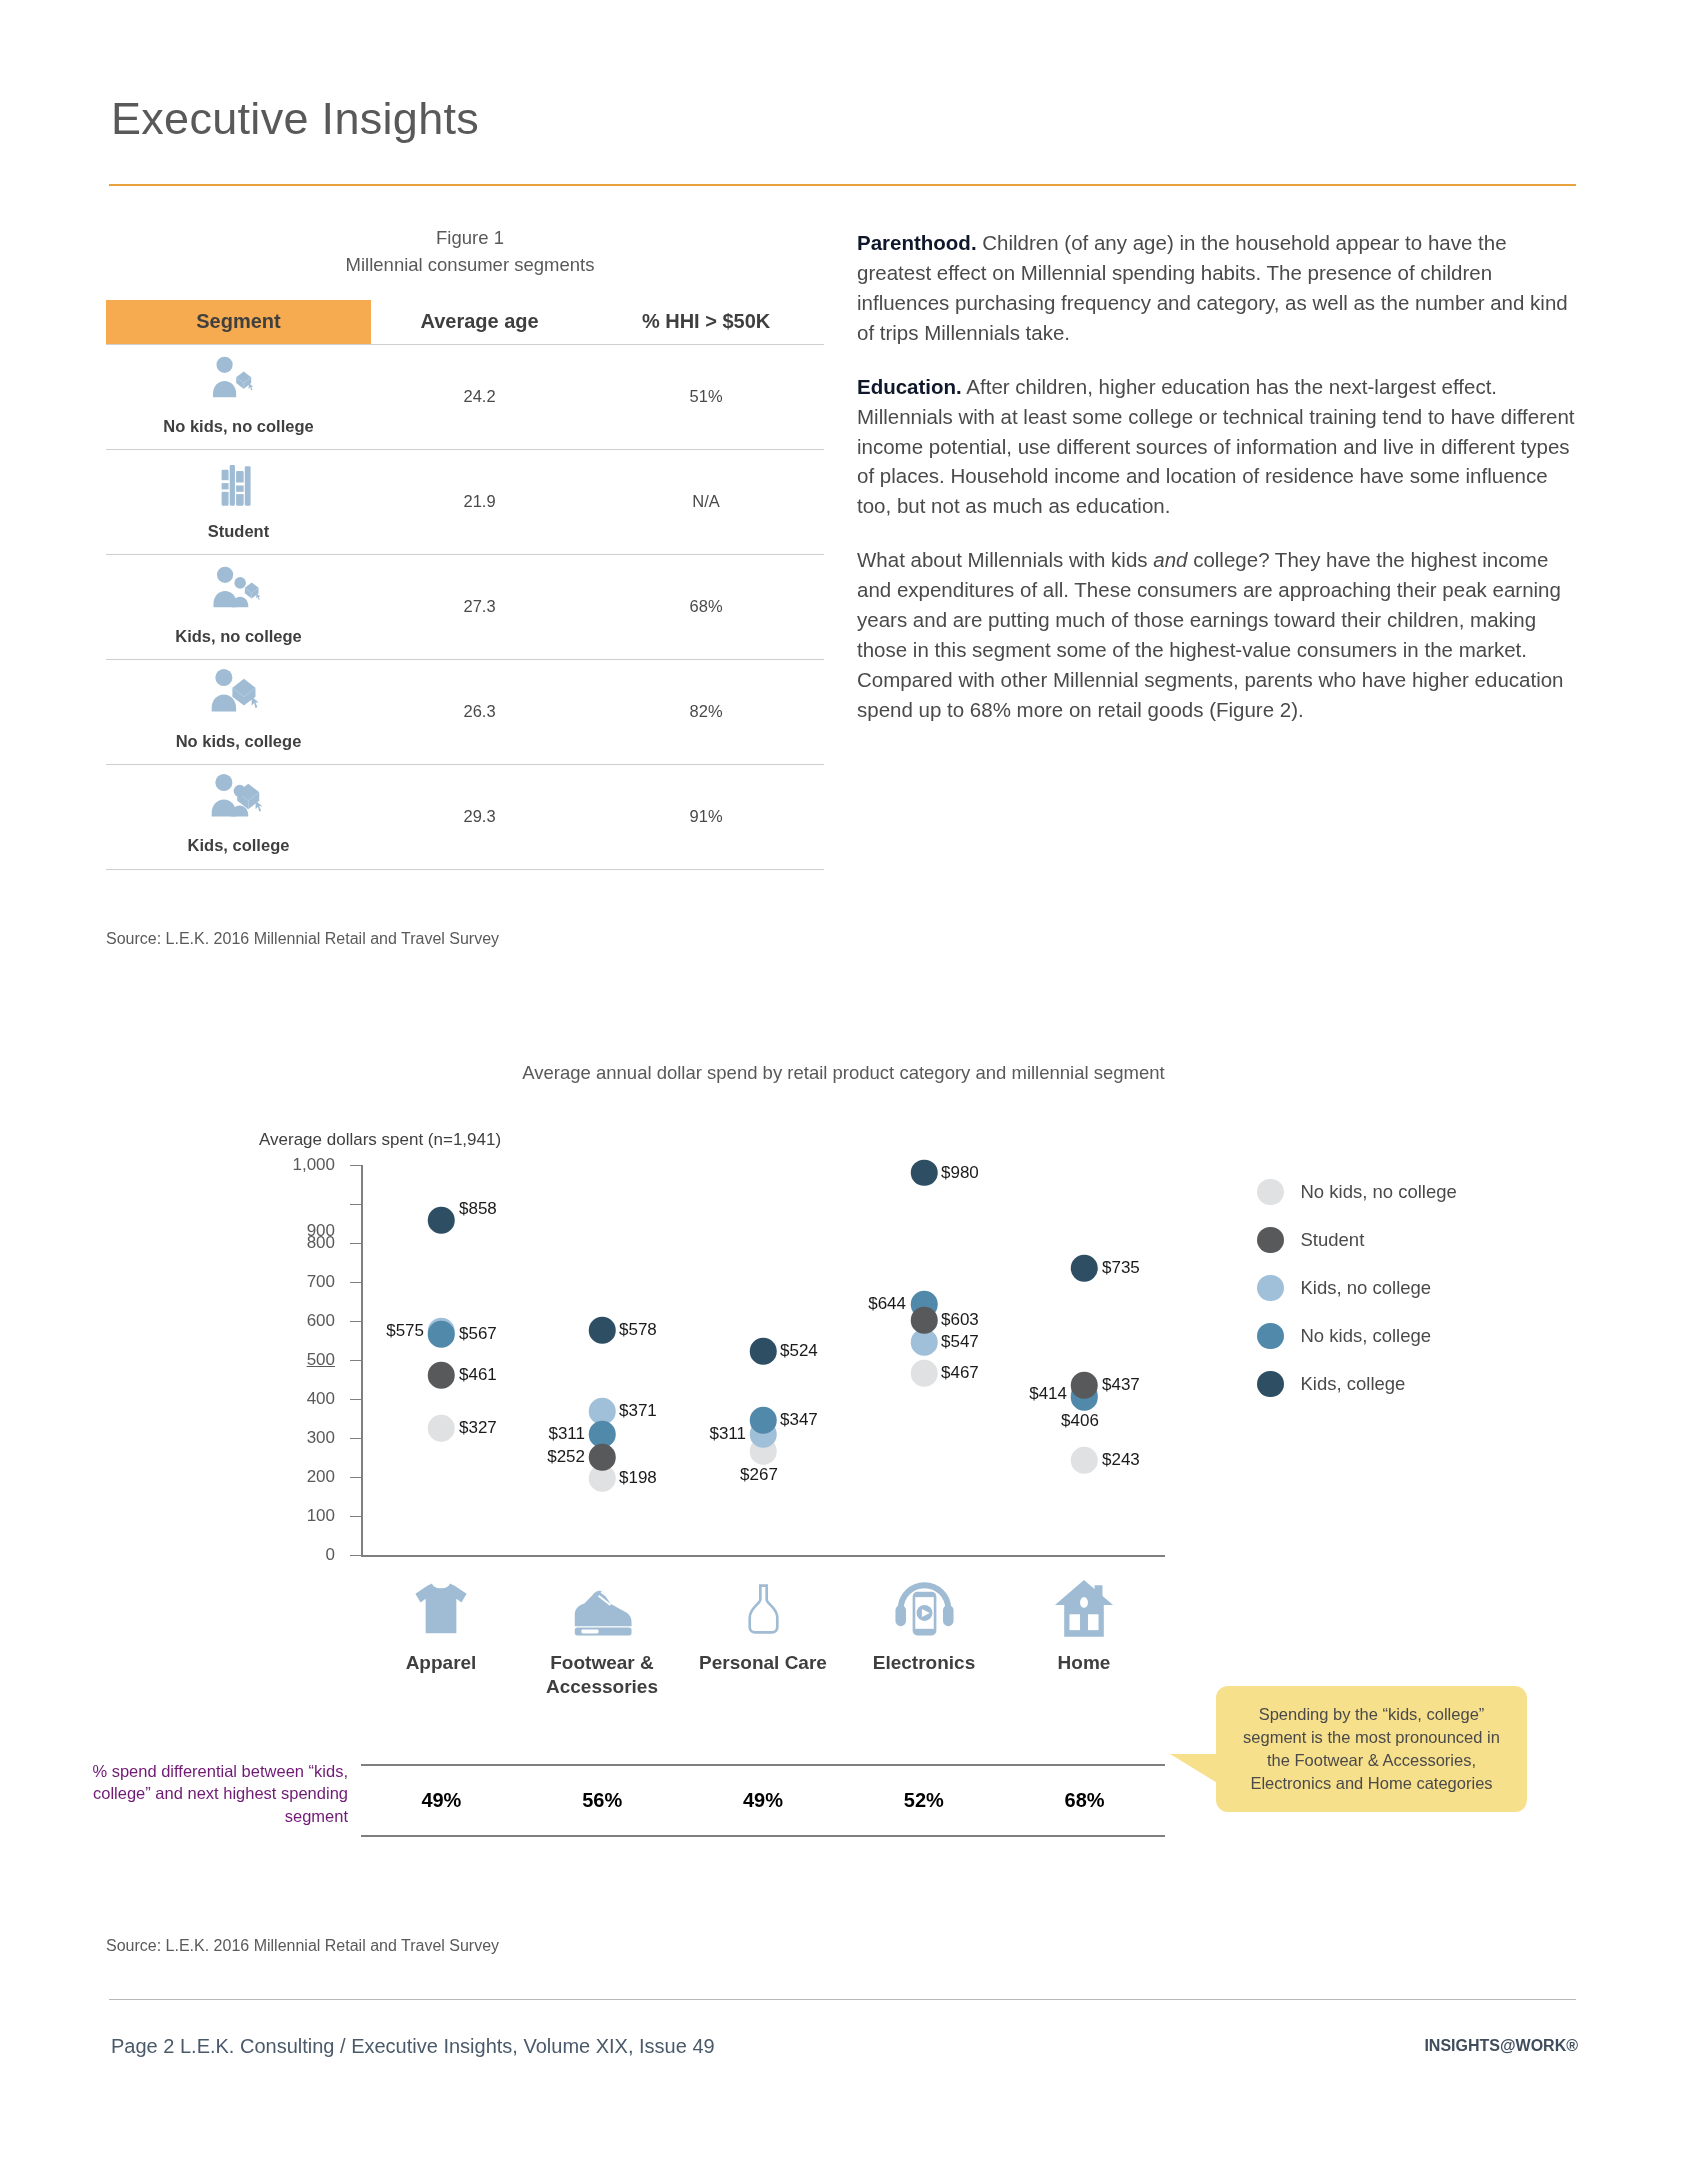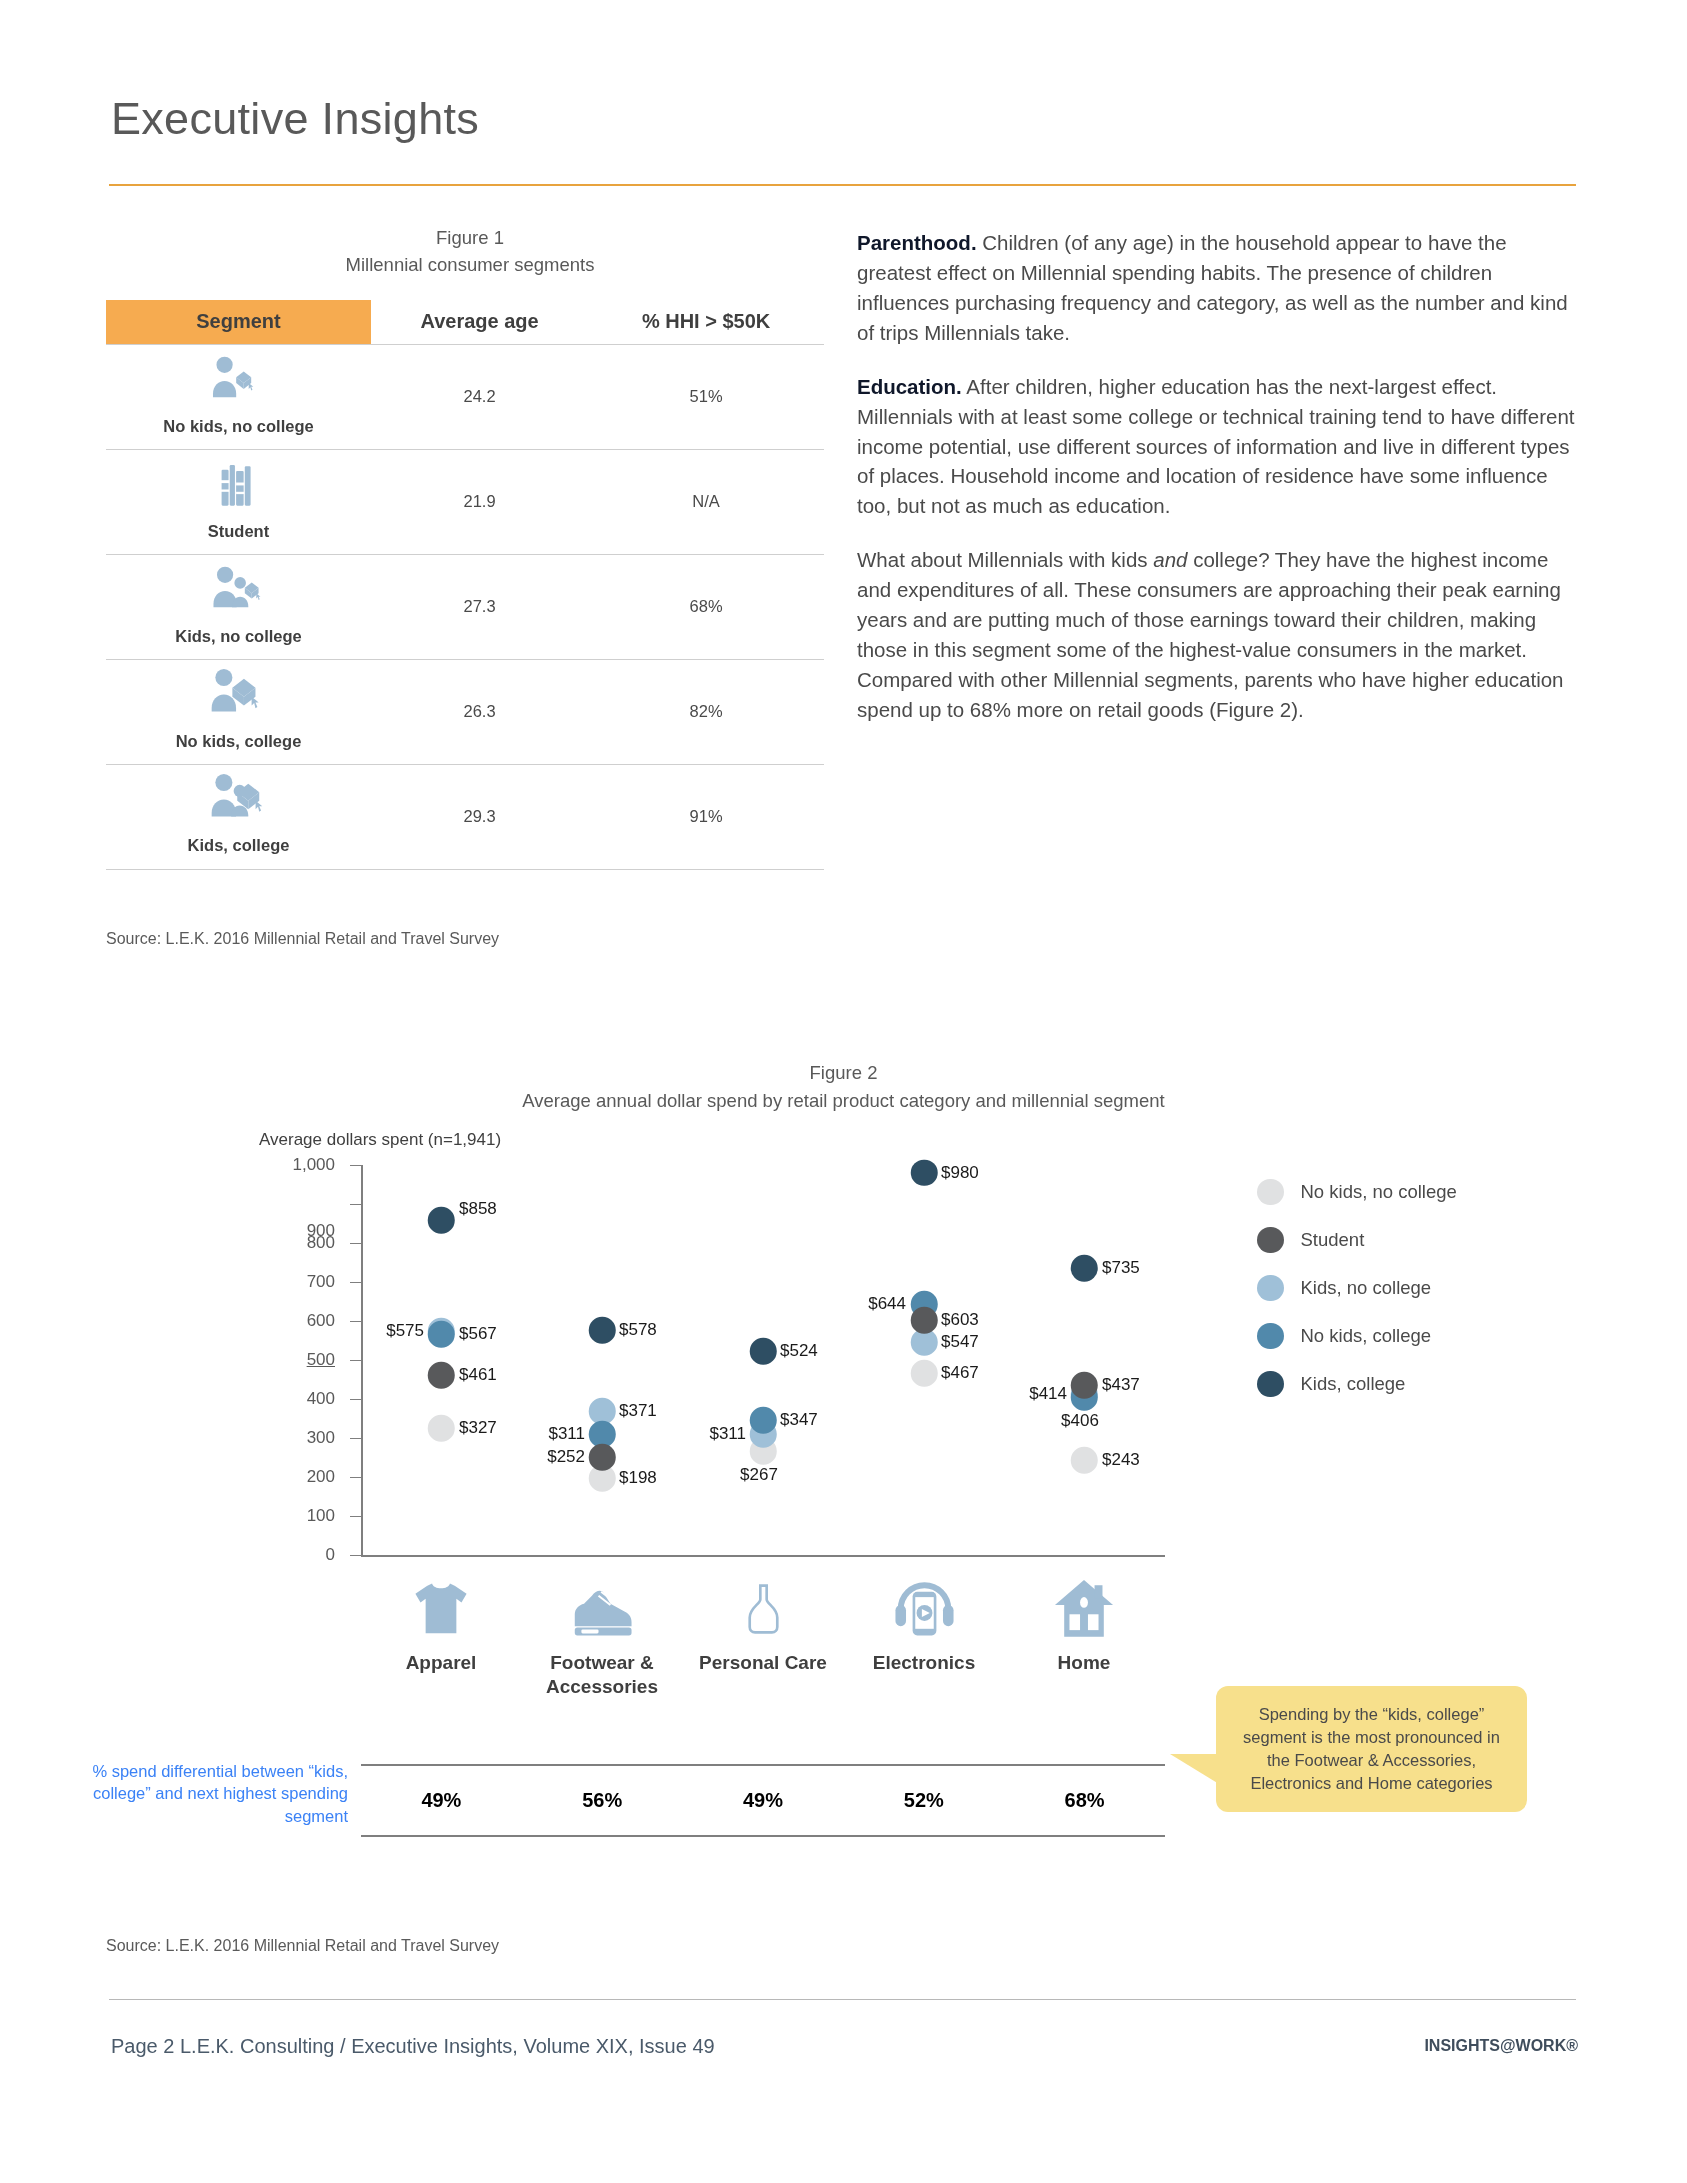--- a/index.html
+++ b/index.html
@@ -82,21 +82,21 @@
   .leg-text { font-size:18.5px; color:#4a4a4a; }
 
   
   #diff { position:absolute; left:361px; top:705px; width:804px; }
   #diff-top { width:100%; height:2px; background:#7f7f7f; }
   #diff-bot { width:100%; height:2px; background:#7f7f7f; }
   #diff-row { display:flex; height:69px; align-items:center; }
   .diff-cell { width:161px; text-align:center; font-size:20px; font-weight:bold; color:#000000; }
   #diff-label {
     position:absolute; left:-278px; top:-4px; width:265px; text-align:right;
-    font-size:16.5px; color:#3b82f6; line-height:1.35;
+    font-size:16.5px; color:#701a75; line-height:1.35;
   }
 
   
   #callout {
     position:absolute; left:1216px; top:627px; width:311px;
     background:#f7e08c; border-radius:12px; padding:17px 16px;
     font-size:16.5px; line-height:1.4; color:#4a4a4a; text-align:center;
   }
   #callout-tail {
     position:absolute; left:1170px; top:695px;
@@ -242,21 +242,20 @@
     </p>
     <p>
       <b>Education.</b><span> After children, higher education has the next-largest effect. Millennials with at least some college or technical training tend to have different income potential, use different sources of information and live in different types of places. Household income and location of residence have some influence too, but not as much as education.</span>
     </p>
     <p>
       <span>What about Millennials with kids </span><i>and</i><span> college? They have the highest income and expenditures of all. These consumers are approaching their peak earning years and are putting much of those earnings toward their children, making those in this segment some of the highest-value consumers in the market. Compared with other Millennial segments, parents who have higher education spend up to 68% more on retail goods (Figure 2).</span>
     </p>
   </div>
 
   <div id="fig2-wrap">
-    <div class="fig-caption-2">Figure 2</div>
     <div class="fig-caption-2">Average annual dollar spend by retail product category and millennial segment</div>
     <div id="axis-title">Average dollars spent (n=1,941)</div>
 
     <div id="plot">
       <div id="y-axis-line"></div>
       <div id="x-axis-line"></div>
       <div id="y-ticks">
           <div class="ytick" style="top: 390px;"></div>
           <div class="y-text" style="left: -119px; top: 390px;">0</div>
           <div class="ytick" style="top: 351px;"></div>

